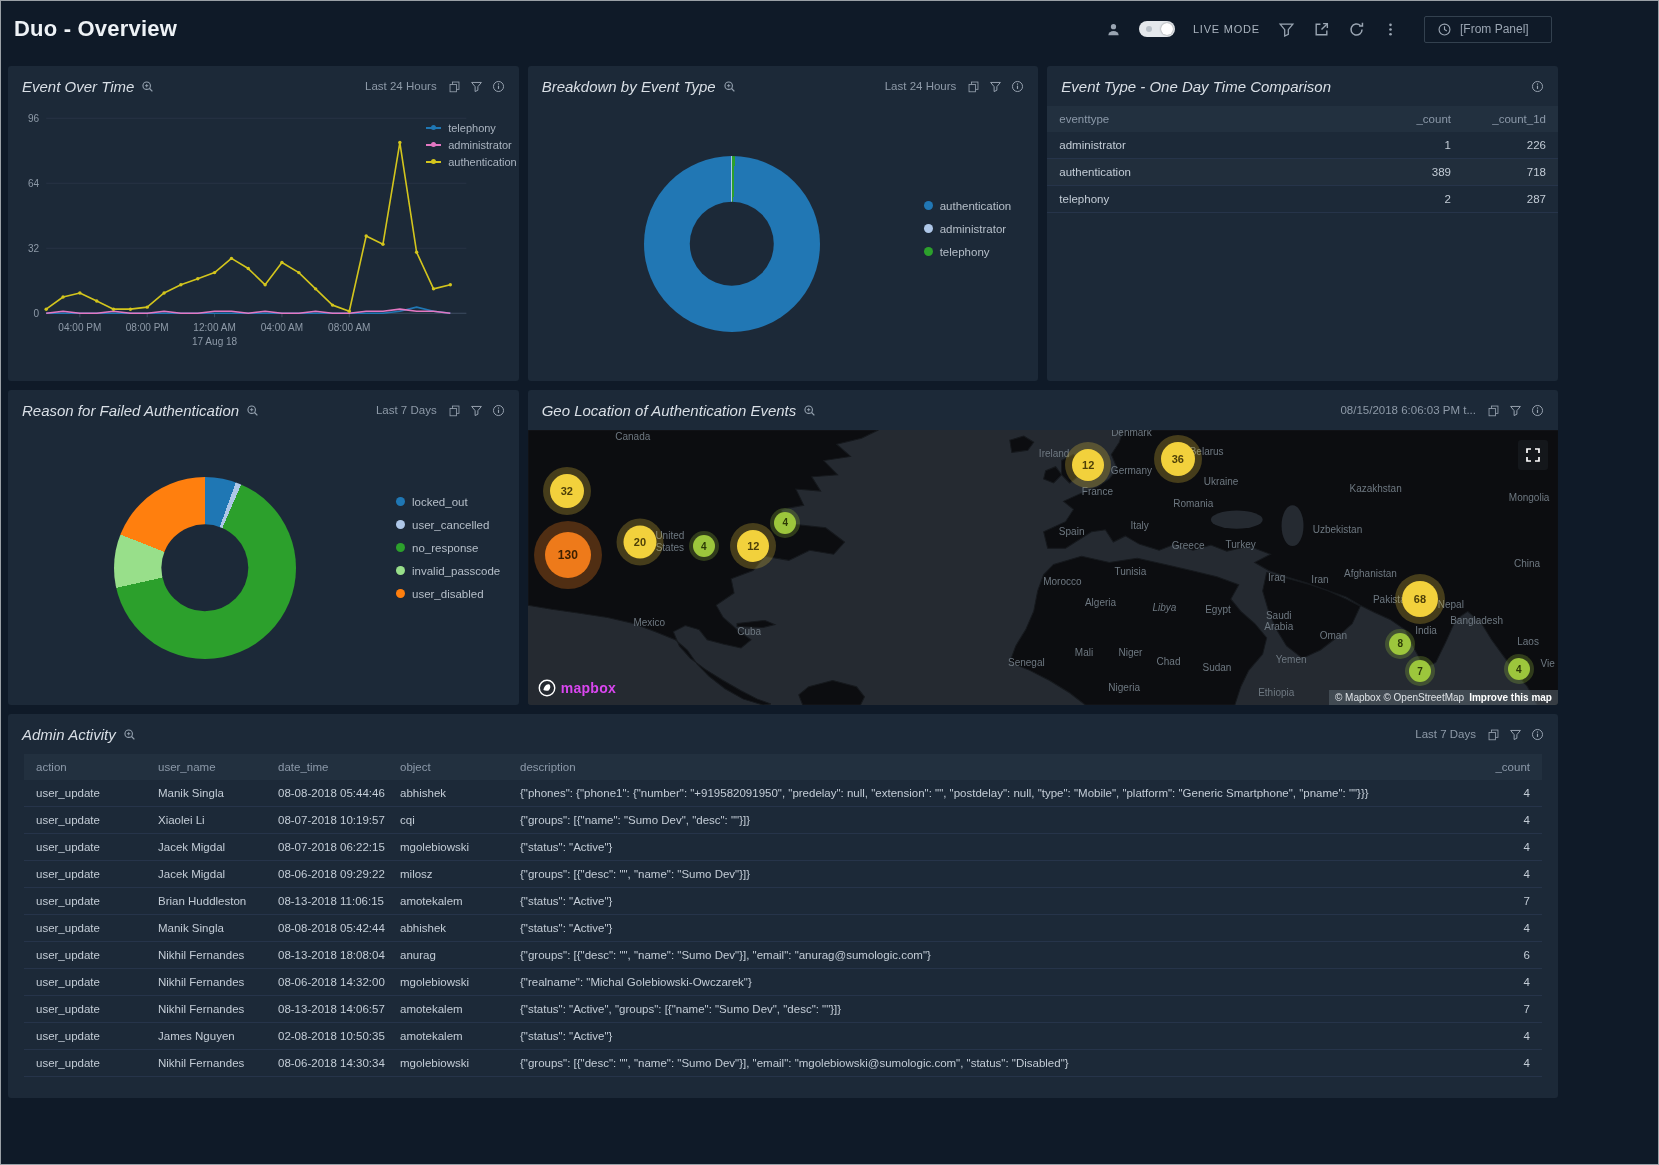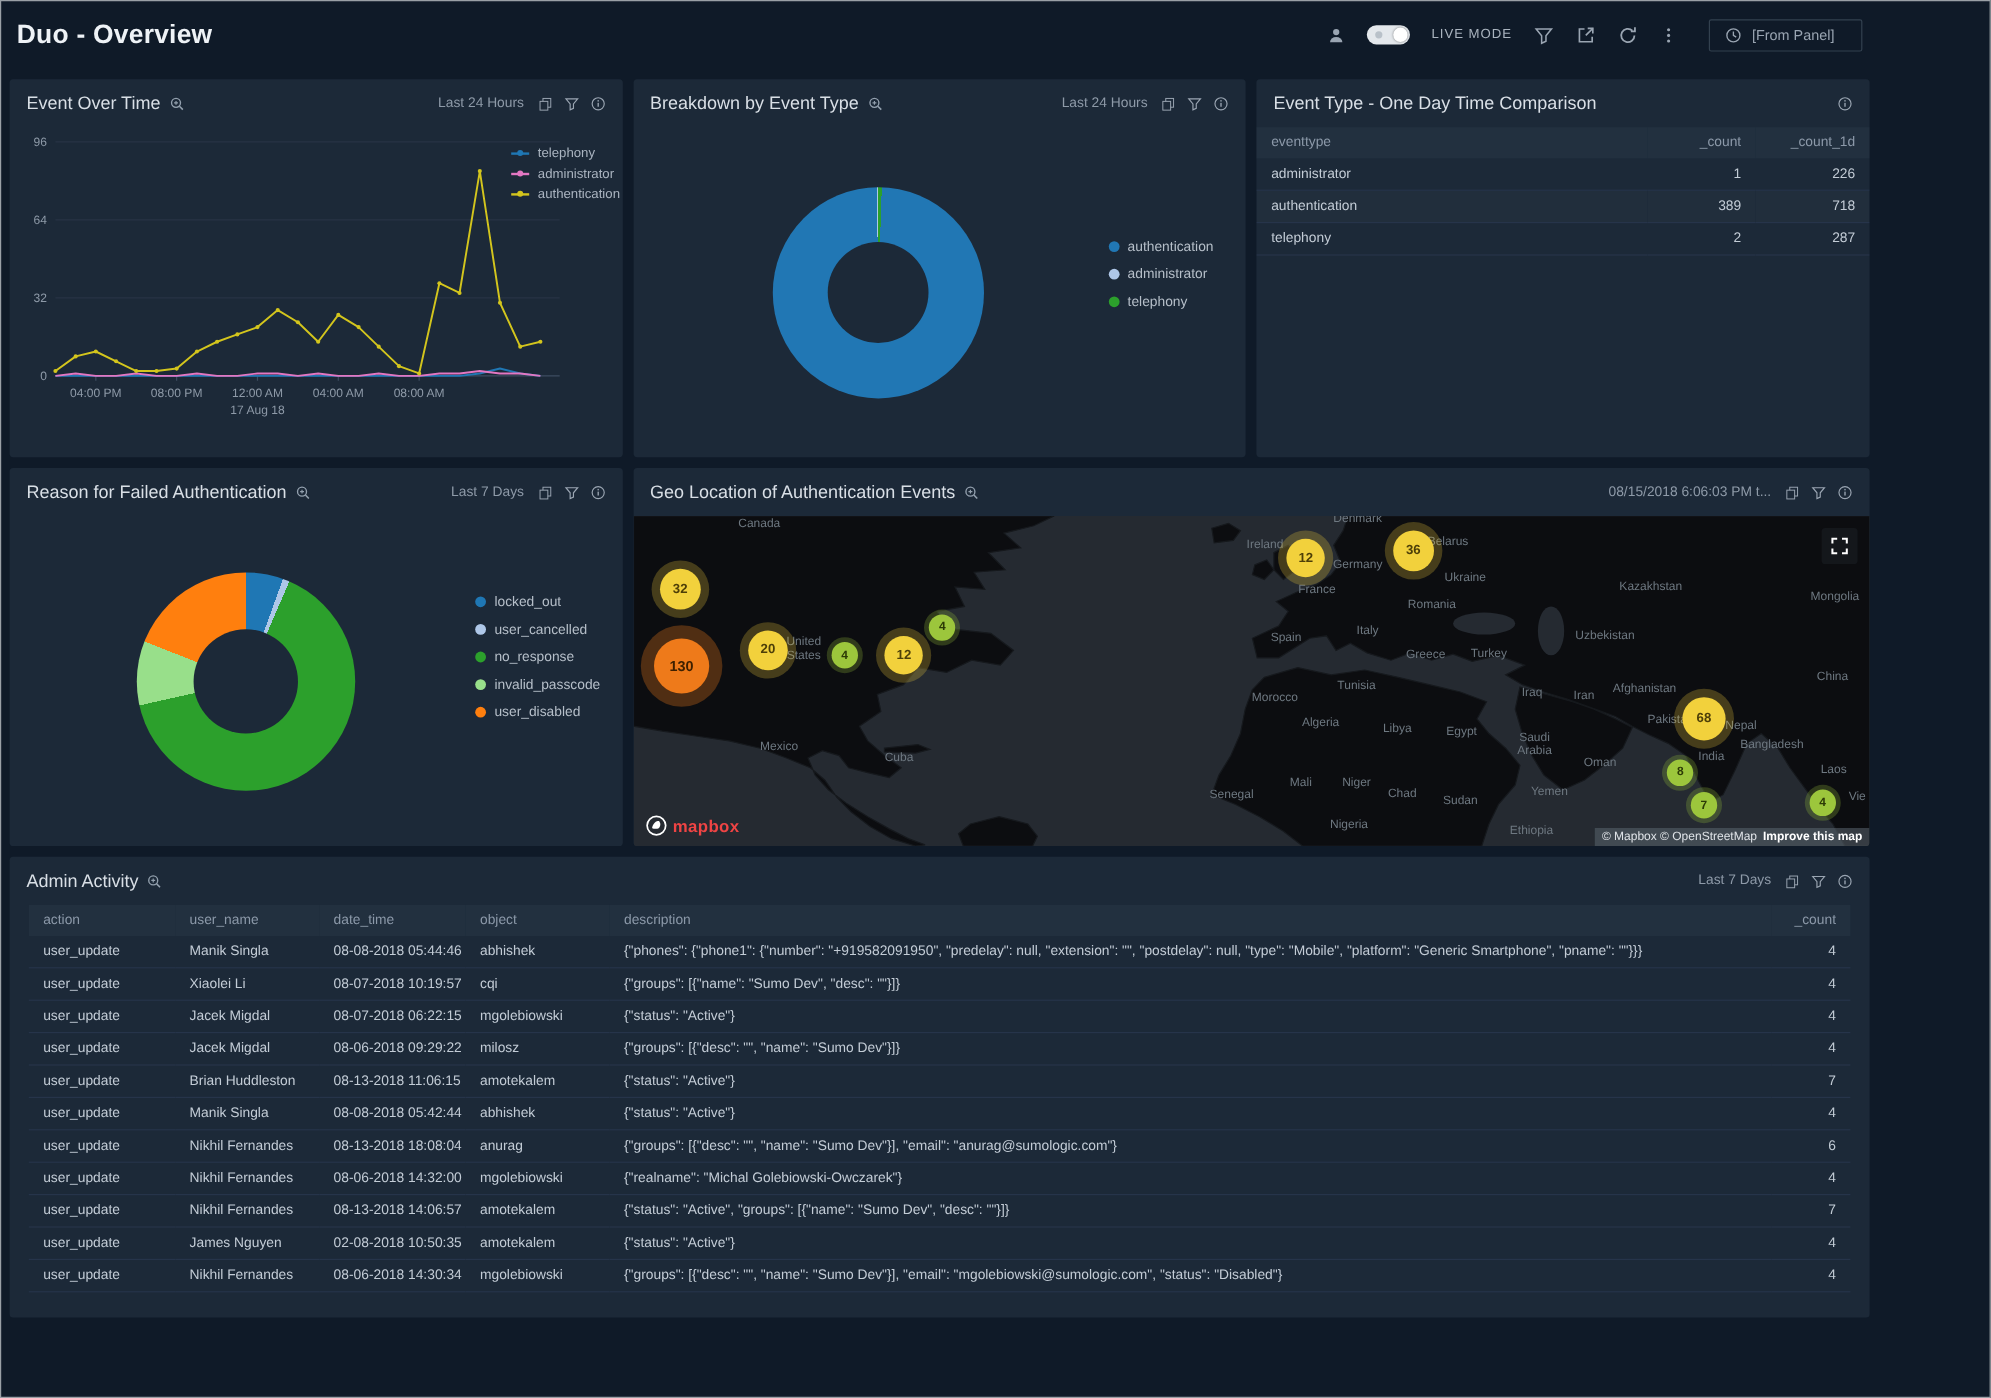--- a/index.html
+++ b/index.html
@@ -35,21 +35,21 @@
   .toggle .well{position:absolute;top:5px;left:7px;width:6px;height:6px;border-radius:50%;background:#b9c1c9;}
   .live-label{font-size:11px;letter-spacing:.8px;color:#aab4bf;}
   .from-panel{display:flex;align-items:center;gap:8px;border:1px solid #33414f;border-radius:2px;
     padding:5px 12px;font-size:12px;color:#9aa5b2;margin-left:8px;min-width:128px;}
   
   main{width:1566px;display:grid;grid-template-columns:repeat(3,1fr);grid-template-rows:315px 315px 384px;gap:9px;padding:8px;}
   .panel{background:var(--panel);border-radius:3px;position:relative;overflow:hidden;}
   .span2{grid-column:2/4;}
   .span3{grid-column:1/4;}
   .phead{display:flex;align-items:center;justify-content:space-between;height:40px;padding:0 14px;}
-  .ptitle-wrap{display:flex;align-items:center;gap:7px;}
+  .ptitle-wrap{display:flex;align-items:center;gap:7px;font-style:italic;}
   .ptitle{font-size:15px;color:var(--txt-title);}
   .ptools{display:flex;align-items:center;gap:9px;}
   .trange{font-size:11.5px;color:var(--txt-dim);margin-right:2px;white-space:nowrap;}
   .ptools .icon{width:13px;height:13px;}
   .zoomicon{width:13px;height:13px;color:#93a0ae;}
   
   .chart-area{position:relative;height:256px;padding:0 4px;}
   .chart-area svg{width:100%;height:100%;}
   .line-legend{position:absolute;top:16px;right:2px;display:flex;flex-direction:column;gap:5px;font-size:11px;color:#aab4c0;}
   .lg-item{display:flex;align-items:center;gap:7px;white-space:nowrap;}
@@ -81,21 +81,21 @@
   .ocean-label{position:absolute;transform:translate(-50%,-50%);font-family:"DejaVu Serif",serif;font-style:italic;
     font-size:15px;letter-spacing:4px;color:#59626c;text-align:center;line-height:1.75;white-space:pre-line;}
   .bubble{position:absolute;transform:translate(-50%,-50%);border-radius:50%;display:flex;align-items:center;
     justify-content:center;font-size:11px;font-weight:bold;cursor:pointer;z-index:3;}
   .bubble.yellow{background:#f2d13c;color:#4d3f08;box-shadow:0 0 0 7px rgba(242,209,60,.25);}
   .bubble.orange{background:#ee7a1a;color:#3d2000;box-shadow:0 0 0 11px rgba(238,122,26,.3);font-size:12px;}
   .bubble.green{background:#9cc63c;color:#2c3a06;box-shadow:0 0 0 4px rgba(156,198,60,.25);font-size:10px;}
   .fullscreen-btn{position:absolute;top:10px;right:10px;width:30px;height:30px;background:#14171b;border-radius:3px;
     display:flex;align-items:center;justify-content:center;color:#fff;cursor:pointer;z-index:4;}
   .fullscreen-btn .icon{width:16px;height:16px;color:#fff;}
-  .mapbox-logo{position:absolute;left:10px;bottom:8px;display:flex;align-items:center;gap:5px;color:#ef4444;
+  .mapbox-logo{position:absolute;left:10px;bottom:8px;display:flex;align-items:center;gap:5px;color:#d946ef;
     font-size:14px;font-weight:bold;letter-spacing:.3px;z-index:4;cursor:pointer;}
   .mapbox-logo .icon{width:18px;height:18px;color:#fff;}
   .map-attrib{position:absolute;right:0;bottom:0;font-size:10px;color:#dfe3e7;background:rgba(90,100,110,.55);
     padding:2px 6px;z-index:4;display:flex;gap:5px;align-items:center;}
   .map-attrib b{color:#fff;cursor:pointer;}
 </style>
 </head>
 <body>
 
 <header>
@@ -488,21 +488,21 @@
           <div class="map-label" style="left: 64.1%; top: 42.2%;">Greece</div>
           <div class="map-label" style="left: 69.2%; top: 41.9%;">Turkey</div>
           <div class="map-label" style="left: 13.8%; top: 40.5%;">United States</div>
           <div class="map-label" style="left: 51.9%; top: 55.2%;">Morocco</div>
           <div class="map-label" style="left: 58.5%; top: 51.5%;">Tunisia</div>
           <div class="map-label" style="left: 72.7%; top: 53.7%;">Iraq</div>
           <div class="map-label" style="left: 76.9%; top: 54.4%;">Iran</div>
           <div class="map-label" style="left: 81.8%; top: 52.2%;">Afghanistan</div>
           <div class="map-label" style="left: 97%; top: 48.9%;">China</div>
           <div class="map-label" style="left: 55.6%; top: 63%;">Algeria</div>
-          <div class="map-label" style="left: 61.8%; top: 64.8%;">Libya</div>
+          <div class="map-label" style="left: 61.8%; top: 64.8%; font-style: italic;">Libya</div>
           <div class="map-label" style="left: 67%; top: 65.6%;">Egypt</div>
           <div class="map-label" style="left: 72.9%; top: 69.3%;">Saudi Arabia</div>
           <div class="map-label" style="left: 83.9%; top: 61.9%;">Pakistan</div>
           <div class="map-label" style="left: 89.6%; top: 63.7%;">Nepal</div>
           <div class="map-label" style="left: 87.2%; top: 73%;">India</div>
           <div class="map-label" style="left: 92.1%; top: 69.6%;">Bangladesh</div>
           <div class="map-label" style="left: 78.2%; top: 74.8%;">Oman</div>
           <div class="map-label" style="left: 11.8%; top: 70%;">Mexico</div>
           <div class="map-label" style="left: 21.5%; top: 73.3%;">Cuba</div>
           <div class="map-label" style="left: 74.1%; top: 83.7%;">Yemen</div>

